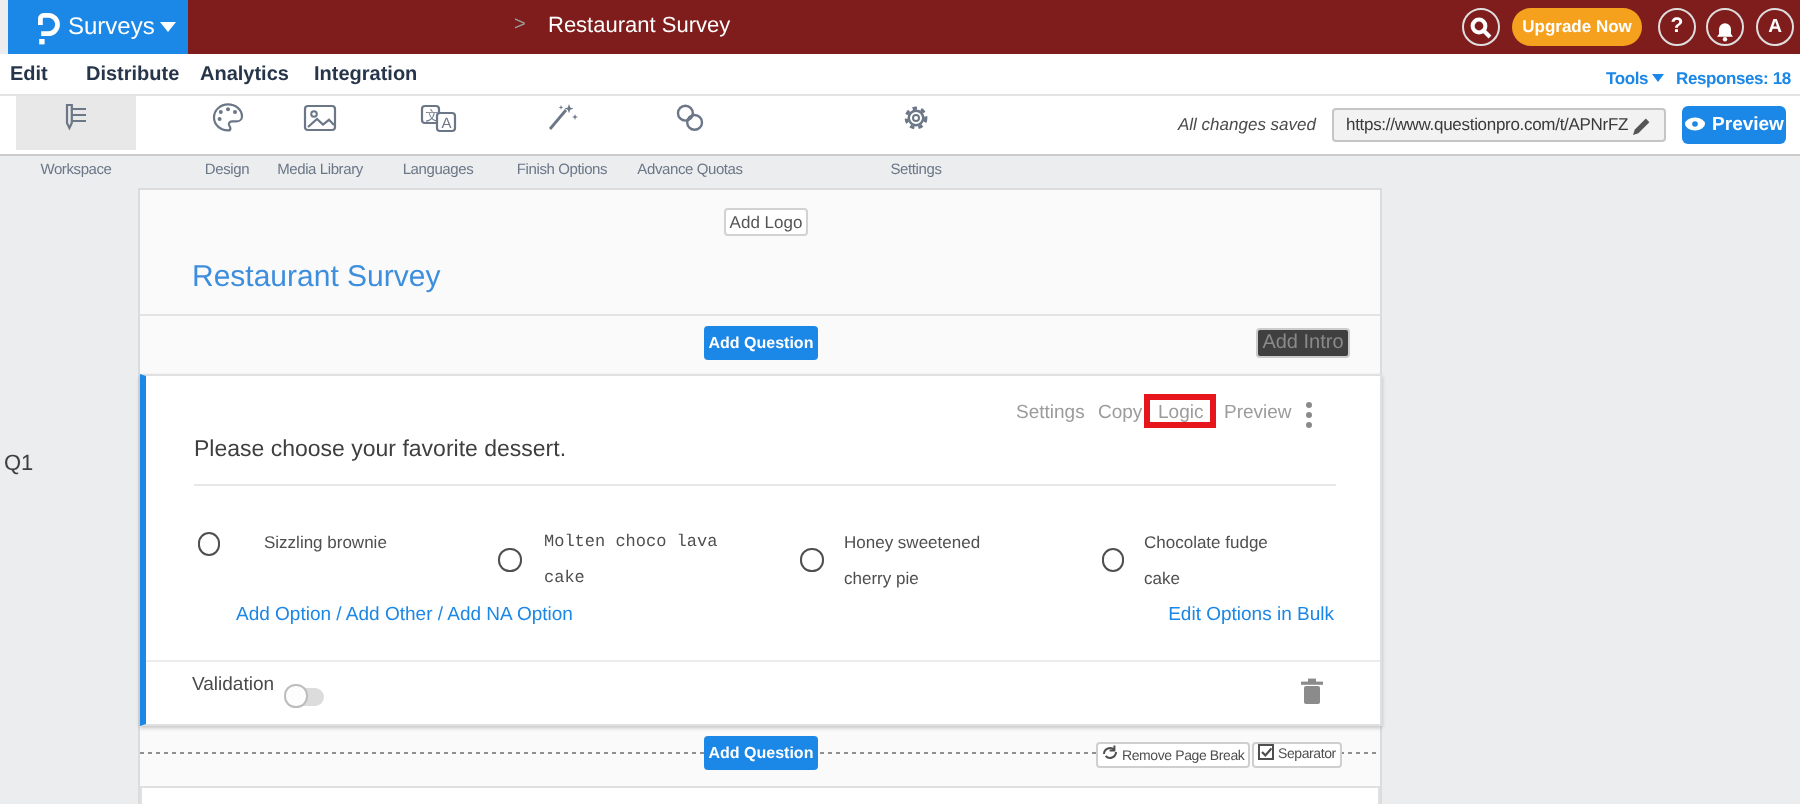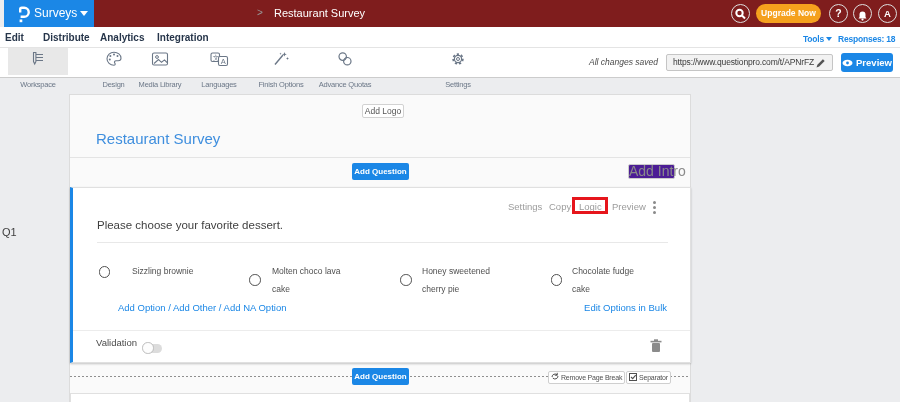--- a/index.html
+++ b/index.html
@@ -33,21 +33,21 @@
   #previewbtn { position:absolute; left:841px; top:5px; width:52px; height:19px; background:#1b87e6; border-radius:3px; color:#fff; font-size:9.5px; font-weight:bold; text-align:center; line-height:19px; white-space:nowrap; }
 
   
   #q1 { position:absolute; left:2px; top:226px; font-size:11px; color:#3f3f3f; }
   #page { position:absolute; left:69px; top:94px; width:622px; height:308px; background:#fafafa; border:1px solid #dcdcdc; border-bottom:none; }
   #addlogo { position:absolute; left:292px; top:9px; width:42px; height:14px; background:#fff; border:1px solid #d2d2d2; border-radius:2px; font-size:8.5px; color:#555; text-align:center; line-height:12px; white-space:nowrap; }
   #title { position:absolute; left:26px; top:35px; font-size:15px; color:#3e8ede; }
   #hdivider { position:absolute; left:0; top:62px; width:620px; height:1px; background:#e4e4e4; }
   .bluebtn { position:absolute; background:#1b87e6; border-radius:2px; color:#fff; font-size:8px; font-weight:bold; text-align:center; white-space:nowrap; }
   #addq1 { left:282px; top:68px; width:57px; height:17px; line-height:17px; }
-  #addintro { position:absolute; left:558px; top:69px; width:47px; height:15px; background:#4c1d95; border:1px solid #ccc; border-radius:2px; font-size:14px; color:#8a8a8a; text-align:center; line-height:13px; white-space:nowrap; }
+  #addintro { position:absolute; left:558px; top:69px; width:47px; height:15px; background:#404040; border:1px solid #ccc; border-radius:2px; font-size:10px; color:#8a8a8a; text-align:center; line-height:13px; white-space:nowrap; }
 
   
   #qcard { position:absolute; left:0px; top:92px; width:621px; height:176px; background:#fff; border:1px solid #e0e0e0; border-left:3px solid #1b87e6; box-shadow:0 1px 2px rgba(0,0,0,0.22); }
   .qmenu { position:absolute; top:13px; font-size:9.5px; color:#9c9c9c; }
   #redbox { position:absolute; left:499px; top:9px; width:36px; height:17px; border:3px solid #e6161c; }
   #qtext { position:absolute; left:24px; top:31px; font-size:11.5px; color:#3f3f3f; }
   #qunderline { position:absolute; left:24px; top:54px; width:571px; height:1px; background:#e8e8e8; }
   .radio { position:absolute; width:11.5px; height:11.5px; border:1px solid #4f4f4f; border-radius:50%; background:#fff; }
   .optlabel { position:absolute; font-size:8.5px; color:#4f4f4f; line-height:18px; }
   .linkrow { position:absolute; top:114px; font-size:9.5px; color:#1b87e6; white-space:nowrap; }
@@ -196,21 +196,21 @@
         <div style="width:3px;height:3px;border-radius:50%;background:#8a8a8a;margin-bottom:2px;"></div>
         <div style="width:3px;height:3px;border-radius:50%;background:#8a8a8a;"></div>
       </div>
     <div id="qtext">Please choose your favorite dessert.</div>
     <div id="qunderline"></div>
 
     <div class="radio" style="left:25.5px;top:78px;"></div>
     <div class="optlabel" style="left:59px;top:74px;">Sizzling brownie</div>
 
     <div class="radio" style="left:176px;top:86px;"></div>
-    <div class="optlabel" style="left:199px;top:74px;">Molten choco lava<br>cake</div>
+    <div class="optlabel" style="left:199px;top:74px;font-family:Liberation Mono, monospace;">Molten choco lava<br>cake</div>
 
     <div class="radio" style="left:327px;top:86px;"></div>
     <div class="optlabel" style="left:349px;top:74px;">Honey sweetened<br>cherry pie</div>
 
     <div class="radio" style="left:477.5px;top:86px;"></div>
     <div class="optlabel" style="left:499px;top:74px;">Chocolate fudge<br>cake</div>
 
     <span class="linkrow" style="left:45px;">Add Option / Add Other / Add NA Option</span>
     <span class="linkrow" style="right:23px;">Edit Options in Bulk</span>
 

